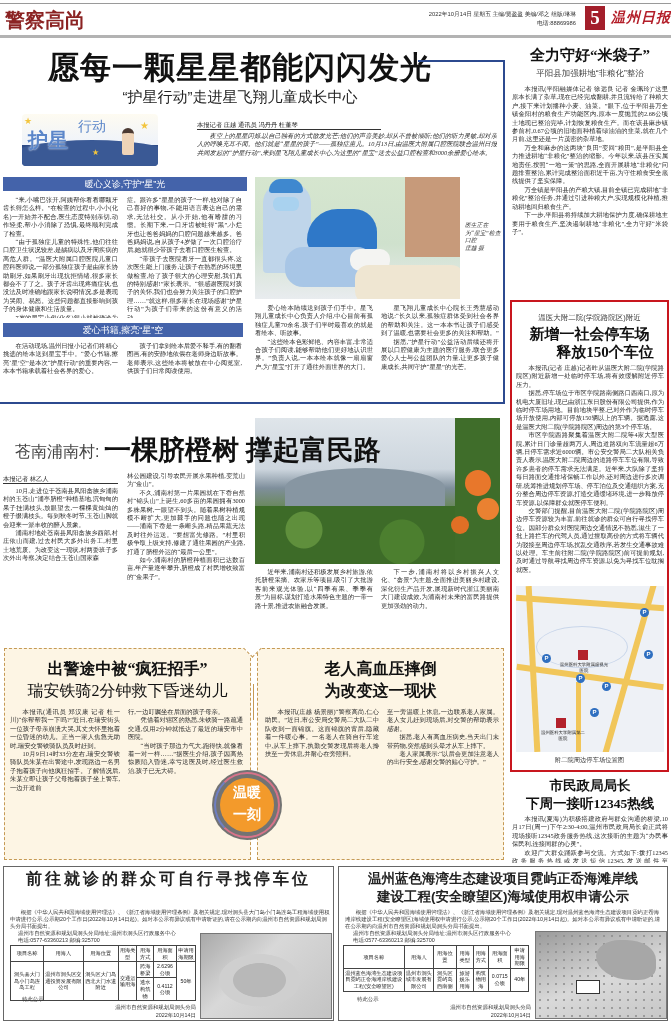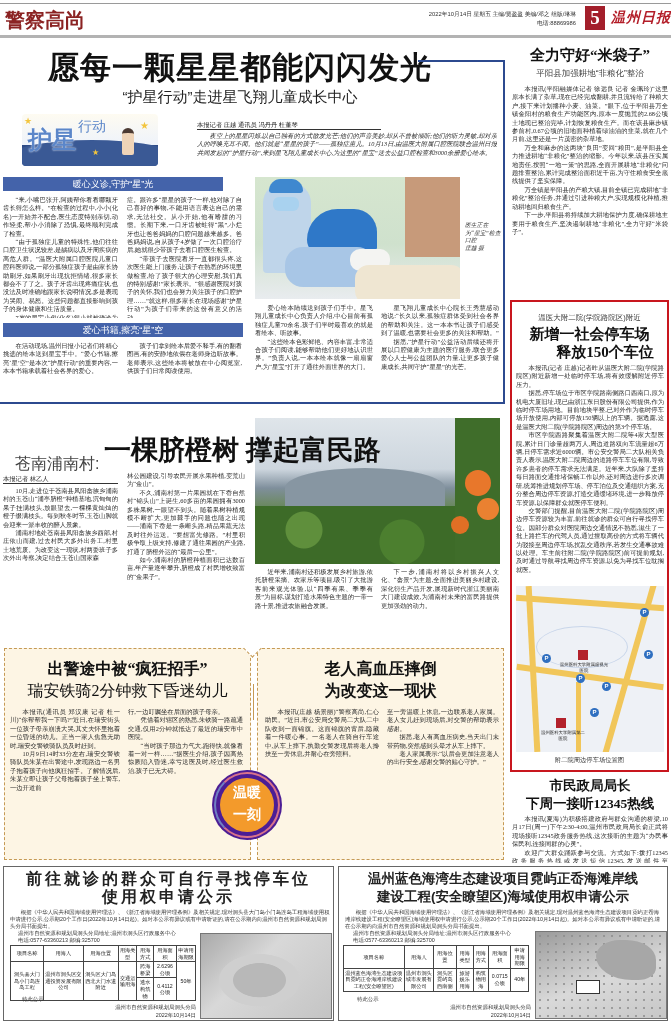--- a/index.html
+++ b/index.html
@@ -38,34 +38,34 @@
 
   <div class="abs hl-sans" style="left:0;top:50px;width:480px;text-align:center;font-size:31px;font-weight:900;line-height:36px;color:#111;letter-spacing:1px;">愿每一颗星星都能闪闪发光</div>
   <div class="abs hl-sans" style="left:0;top:88px;width:480px;text-align:center;font-size:15px;line-height:18px;color:#222;">“护星行动”走进星飞翔儿童成长中心</div>
 
   <div class="frame" style="left:418px;top:60px;width:87px;height:2px;"></div>
   <div class="frame" style="left:503px;top:60px;width:2px;height:344px;"></div>
   <div class="frame" style="left:0;top:402px;width:505px;height:2px;"></div>
 
   <div class="abs" style="left:22px;top:114px;width:136px;height:52px;background:linear-gradient(180deg,#fefbf1 0%,#eef3fb 60%,#2d4a86 60%,#3e5f9d 100%);border-radius:4px;overflow:hidden;">
     <div class="abs" style="left:-10px;top:26px;width:160px;height:30px;border-radius:50% 50% 0 0;background:#3a5995;"></div>
-    <div class="abs" style="left:6px;top:12px;font-family:'Liberation Sans',sans-serif;font-size:24px;font-weight:bold;color:#5b86c9;line-height:28px;text-shadow:0 0 2px #fff;">护星</div>
+    <div class="abs" style="left:6px;top:12px;font-family:'Liberation Sans',sans-serif;font-size:20px;font-weight:bold;color:#5b86c9;line-height:28px;text-shadow:0 0 2px #fff;">护星</div>
     <div class="abs" style="left:56px;top:4px;font-family:'Liberation Sans',sans-serif;font-size:14px;color:#5b86c9;line-height:16px;">行动</div>
     <div class="abs" style="left:2px;top:2px;color:#f3c53d;font-size:9px;">★</div>
     <div class="abs" style="left:118px;top:6px;color:#f3c53d;font-size:10px;">★</div>
     <div class="abs" style="left:70px;top:34px;color:#f3c53d;font-size:8px;">★</div>
     <div class="abs" style="left:100px;top:14px;width:12px;height:22px;background:#efd4b8;border-radius:6px 6px 2px 2px;border-top:5px solid #4b3a33;"></div>
   </div>
 
   <div class="abs" style="left:197px;top:120px;width:184px;font-size:6.3px;line-height:9px;border-bottom:0.8px solid #333;color:#222;">本报记者 庄越 通讯员 冯丹丹 杜董琴</div>
   <div class="txt" style="left:197px;top:132px;width:300px;height:34px;font-style:italic;">
     <p>夜空上的星星闪烁,以自己独有的方式散发光芒;他们的声音美妙,却从不曾被倾听;他们的听力灵敏,却对亲人的呼唤充耳不闻。他们就是“星星的孩子”——孤独症患儿。10月13日,由温医大附属口腔医院联合温州日报共同发起的“护星行动”,来到星飞翔儿童成长中心,为这里的“星宝”送去公益口腔检查和3000余册爱心绘本。</p>
   </div>
 
-  <div class="bar" style="left:3px;top:177px;width:220px;">暖心义诊,守护“星”光</div>
+  <div class="bar" style="left:3px;top:177px;width:244px;">暖心义诊,守护“星”光</div>
   <div class="txt" style="left:3px;top:196px;width:115px;height:122px;">
     <p>“来,小嘴巴张开,阿姨帮你看看哪颗牙齿长得怎么样。”在检查的过程中,小小(化名)一开始并不配合,医生态度特别亲切,动作轻柔,帮小小消除了恐惧,最终顺利完成了检查。</p>
     <p>“由于孤独症儿童的特殊性,他们往往口腔卫生状况较差,是龋病以及牙周疾病的高危人群。”温医大附属口腔医院儿童口腔科医师说,一部分孤独症孩子是由家长协助刷牙,如果刷牙出现抗拒情绪,很多家长都会不了了之。孩子牙齿出现疼痛症状,也没法及时准确地跟家长说明情况,多是表现为哭闹、易怒。这些问题都直接影响到孩子的身体健康和生活质量。</p>
     <p>7岁的星宝小俊(化名)很小就被确诊为孤独</p>
   </div>
   <div class="txt" style="left:127px;top:196px;width:115px;height:122px;">
     <p style="text-indent:0;">症。跟许多“星星的孩子”一样,他对除了自己喜好的事物,不能用语言表达自己的需求,无法社交。从小开始,他有嗜甜的习惯。长期下来,一口牙齿被蛀得“黑”,小烂牙也让爸爸妈妈的口腔问题越来越多。爸爸妈妈说,自从孩子4岁做了一次口腔治疗后,她就很少带孩子去看口腔医生检查。</p>
     <p>“带孩子去医院看牙一直都很头疼,这次医生能上门服务,让孩子在熟悉的环境里做检查,给了孩子很大的心理安慰,我们真的特别感谢!”家长表示。“很感谢医院对孩子的关怀,我们也会努力关注孩子的口腔护理……”就这样,很多家长在现场感谢“护星行动”为孩子们带来的这份有意义的活动。</p>
   </div>
 
@@ -102,21 +102,21 @@
   </div>
 
   <div class="abs" style="left:255px;top:418px;width:245px;height:146px;overflow:hidden;background:linear-gradient(180deg,#dfe5ea 0%,#cdd6de 35%,#7f8f9c 48%,#6f8a6a 58%,#4d7a3a 72%,#2f5a24 100%);">
     <div class="abs" style="left:30px;top:50px;width:160px;height:40px;background:#8796a2;border-radius:60% 60% 0 0;"></div>
     <div class="abs" style="left:0;top:88px;width:245px;height:60px;background:radial-gradient(circle at 20% 40%,#5f8f3c 0 18px,transparent 19px),radial-gradient(circle at 60% 60%,#4c7f2f 0 22px,transparent 23px),#3d6b28;"></div>
     <div class="abs" style="left:200px;top:0;width:45px;height:146px;background:#3f6d2a;"></div>
     <div class="abs" style="left:210px;top:52px;width:26px;height:26px;border-radius:50%;background:#e8772b;"></div>
     <div class="abs" style="left:222px;top:80px;width:22px;height:22px;border-radius:50%;background:#ea8131;"></div>
     <div class="abs" style="left:196px;top:98px;width:18px;height:18px;border-radius:50%;background:#e06f25;"></div>
   </div>
-  <div class="abs hl-sans" style="left:15px;top:442px;font-size:16px;line-height:20px;color:#444;margin-top:12px;">苍南浦南村:</div>
+  <div class="abs hl-sans" style="left:15px;top:442px;font-size:16px;line-height:20px;color:#444;">苍南浦南村:</div>
   <div class="abs" style="left:104px;top:434px;font-family:'Liberation Serif',serif;font-size:27px;font-weight:bold;line-height:32px;color:#111;white-space:nowrap;z-index:2;">一棵脐橙树 撑起富民路</div>
   <div class="abs" style="left:3px;top:474px;width:115px;font-size:6.3px;line-height:9px;border-bottom:0.8px solid #333;">本报记者 林乙人</div>
   <div class="txt" style="left:3px;top:487px;width:115px;height:153px;">
     <p>10月,走进位于苍南县凤阳畲族乡浦南村的玉苍山“浦亭脐橙”种植基地,沉甸甸的果子挂满枝头,放眼望去,一棵棵黄灿灿的橙子缀满枝头。每到秋冬时节,玉苍山脚就会迎来一派丰收的醉人景象。</p>
     <p>浦南村地处苍南县凤阳畲族乡西部,村庄依山而建,过去村民大多外出务工,村里土地荒废。为改变这一现状,村两委班子多次外出考察,决定结合玉苍山国家森</p>
   </div>
   <div class="txt" style="left:127px;top:472px;width:118px;height:168px;">
     <p style="text-indent:0;">林公园建设,引导农民开展水果种植,变荒山为“金山”。</p>
     <p>不久,浦南村第一片果园就在下岙自然村“锦头山”上诞生,60多亩的果园拥有3000多株果树,一眼望不到头。随着果树种植规模不断扩大,更加棘手的问题也随之出现——浦南下岙是一条断头路,精品果蔬无法及时往外运送。“要想富先修路。”村里积极争取上级支持,修建了通往果园的产业路,打通了脐橙外运的“最后一公里”。</p>
     <p>如今,浦南村的脐橙种植面积已达数百亩,年产量逐年攀升,脐橙成了村民增收致富的“金果子”。</p>
@@ -149,21 +149,21 @@
   <div class="abs" style="left:257px;top:681px;width:247px;text-align:center;font-family:'Liberation Serif',serif;font-weight:bold;font-size:16px;line-height:20px;color:#111;">为改变这一现状</div>
   <div class="txt" style="left:265px;top:708px;width:114px;height:146px;">
     <p>本报讯(庄越 杨景丽)“警察高尚,仁心助民。”近日,市公安局交警局二大队二中队收到一面锦旗。这面锦旗的背后,隐藏着一件暖心事。一名老人在骑自行车途中,从车上摔下,执勤交警发现后将老人搀扶至一旁休息,并耐心在旁照料。</p>
   </div>
   <div class="txt" style="left:387px;top:708px;width:112px;height:146px;">
     <p style="text-indent:0;">至一旁温暖上休息,一边联系老人家属。老人女儿赶到现场后,对交警的帮助表示感谢。</p>
     <p>据悉,老人有高血压病史,当天出门未带药物,突然感到头晕才从车上摔下。</p>
     <p>老人家属表示:“以后会更加注意老人的出行安全,感谢交警的贴心守护。”</p>
   </div>
 
-  <div class="abs" style="left:212px;top:770px;width:70px;height:70px;border-radius:50%;background:#4c1d95;z-index:3;">
+  <div class="abs" style="left:212px;top:770px;width:70px;height:70px;border-radius:50%;background:#737373;z-index:3;">
     <div class="abs" style="left:2px;top:2px;width:62px;height:62px;border-radius:50%;border:2px solid #d8738a;border-left-color:#6f7fc2;"></div>
     <div class="abs" style="left:8px;top:8px;width:54px;height:54px;border-radius:50%;background:#f39a2b;"></div>
     <div class="abs" style="left:0;top:14px;width:70px;text-align:center;font-family:'Liberation Sans',sans-serif;font-weight:bold;font-size:14px;line-height:16px;color:#fff;">温暖</div>
     <div class="abs" style="left:0;top:36px;width:70px;text-align:center;font-family:'Liberation Sans',sans-serif;font-weight:bold;font-size:14px;line-height:16px;color:#fff;">一刻</div>
   </div>
 
   <div class="abs" style="left:510px;top:46px;width:160px;text-align:center;font-family:'Liberation Serif',serif;font-weight:bold;font-size:15px;line-height:18px;color:#111;">全力守好“米袋子”</div>
   <div class="abs hl-sans" style="left:510px;top:68px;width:160px;text-align:center;font-size:8.5px;line-height:11px;color:#444;">平阳县加强耕地“非粮化”整治</div>
   <div class="txt" style="left:512px;top:85px;width:156px;height:212px;">
     <p>本报讯(平阳融媒体记者 徐远良 记者 金珮玲)“这里原本长满了杂草,现在已经完成翻耕,并且流转给了种粮大户,接下来计划播种小麦、油菜。”眼下,位于平阳县万全镇金阳村的粮食生产功能区内,原本一度抛荒的2.68公顷土地现已整治完毕,计划恢复粮食生产。而在该县麻步镇参前村,0.67公顷的旧地面种植着绿油油的韭菜,就在几个月前,这里还是一片茂密的杂草地。</p>
@@ -205,21 +205,20 @@
 
   <div class="abs" style="left:510px;top:777px;width:160px;text-align:center;font-family:'Liberation Serif',serif;font-weight:bold;font-size:13.5px;line-height:17px;color:#111;">市民政局局长</div>
   <div class="abs" style="left:510px;top:795px;width:160px;text-align:center;font-family:'Liberation Serif',serif;font-weight:bold;font-size:13.5px;line-height:17px;color:#111;">下周一接听12345热线</div>
   <div class="txt" style="left:512px;top:815px;width:156px;height:48px;">
     <p>本报讯(夏海)为积极搭建政府与群众沟通的桥梁,10月17日(周一)下午2:30-4:00,温州市民政局局长俞正武将现场接听12345政务服务热线,这次接听的主题为“办民事 保民利,连接同群的心灵”。</p>
     <p>欢迎广大群众踊跃参与交流。方式如下:拨打12345政务服务热线或发送短信12345,发送邮件至zanchangtaiing@wenzhou.gov.cn,请留下联系方式以便回复。</p>
   </div>
 
   <div class="ad" style="left:3px;top:866px;width:331px;height:155px;">
     <div class="ad-title" style="top:3px;font-size:16px;line-height:18px;letter-spacing:3px;">前往就诊的群众可自行寻找停车位</div>
-    <div class="ad-title" style="top:21px;font-size:16px;line-height:18px;letter-spacing:3px;">使用权申请公示</div>
     <div class="ad-small" style="left:6px;top:42px;width:320px;height:21px;overflow:hidden;text-indent:2em;">根据《中华人民共和国海域使用管理法》、《浙江省海域使用管理条例》及相关规定,现对洞头县大门岛小门岛连岛工程海域使用权申请进行公示,公示期20个工作日(2022年10月14日起)。如对本公示有异议或有申请听证的,请在公示期内向温州市自然资源和规划局洞头分局书面提出。</div>
     <div class="ad-small" style="left:14px;top:63px;width:180px;">温州市自然资源和规划局洞头分局地址:温州市洞头区行政服务中心</div>
     <div class="ad-small" style="left:14px;top:70px;width:180px;">电话:0577-63360213 邮编:325700</div>
     <table class="adt" style="left:6px;top:78px;width:186px;">
       <tbody>
           <tr>
         <th>项目名称</th>
         <th>用海人</th>
         <th>用海位置</th>
         <th>用海类型</th>

